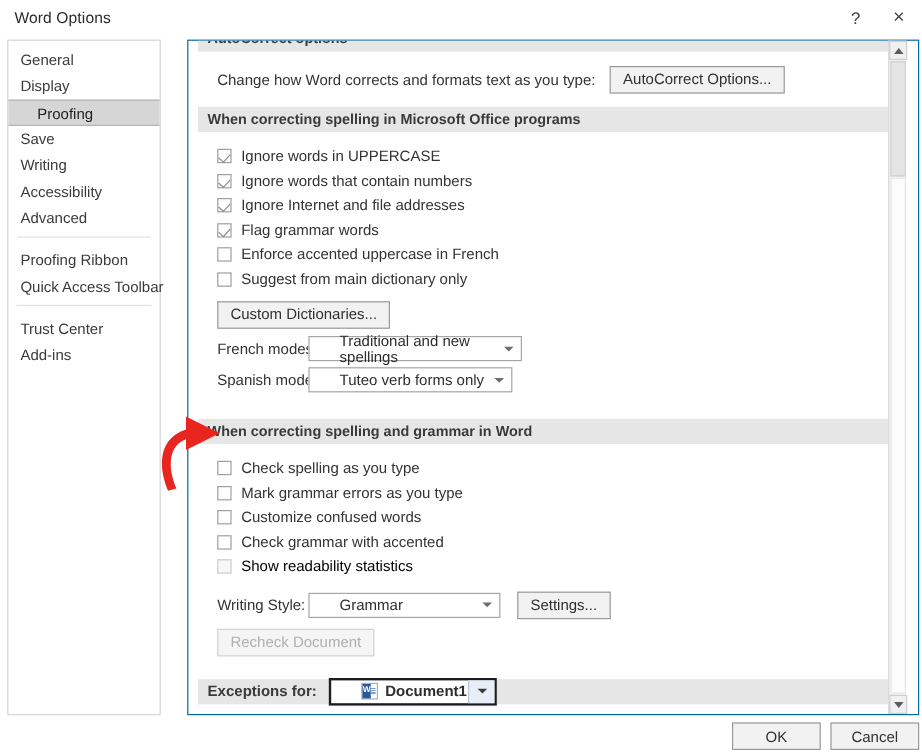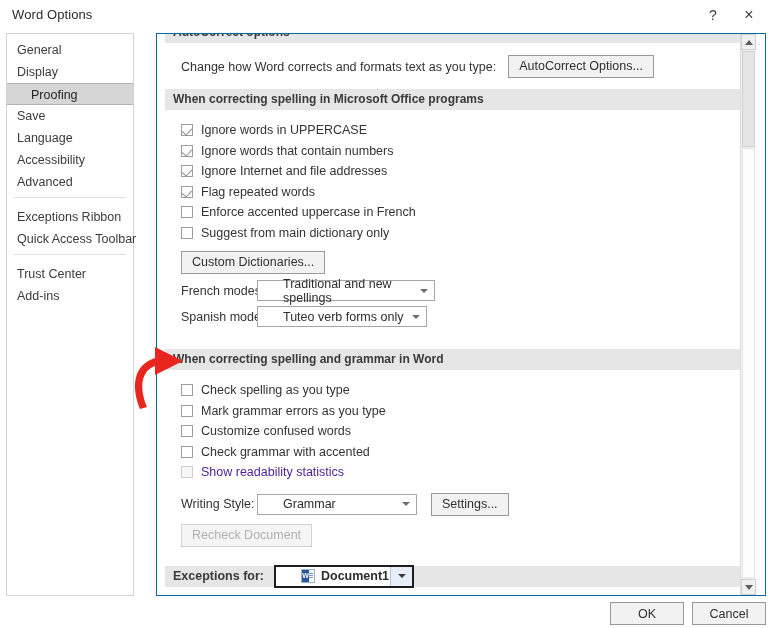--- a/index.html
+++ b/index.html
@@ -118,21 +118,21 @@
   .cb.checked::after {
     content: "";
     position: absolute; left: 2px; top: 1px;
     width: 5px; height: 8px;
     border: solid #8a9099;
     border-width: 0 1.6px 1.6px 0;
     transform: rotate(42deg);
   }
   .cb.dis { border-color: #cdcdcd; background: #f7f7f7; }
   .cb-label { font-size: 12.5px; color: #333; white-space: nowrap; }
-  .cb-label.dis { color: #4c1d95; }
+  .cb-label.dis { color: #000000; }
 
   .dd {
     background: #ffffff;
     border: 1px solid #a6a6a6;
     height: 21px;
     display: flex; align-items: center;
     font-size: 12.5px; color: #2d2d2d;
     padding-left: 25px; cursor: default;
     position: relative;
   }
@@ -253,27 +253,27 @@
     <div class="title-text">Word Options</div>
     <div class="win-btn help">?</div>
     <div class="win-btn close">×</div>
   </div>
 
   <div class="nav">
     <div class="nav-item">General</div>
     <div class="nav-item">Display</div>
     <div class="nav-item selected">Proofing</div>
     <div class="nav-item">Save</div>
-    <div class="nav-item">Language</div>
+    <div class="nav-item">Writing</div>
     <div class="nav-item">Accessibility</div>
     <div class="nav-item">Advanced</div>
     <div class="nav-sep">
         <div></div>
       </div>
-    <div class="nav-item">Exceptions Ribbon</div>
+    <div class="nav-item">Proofing Ribbon</div>
     <div class="nav-item">Quick Access Toolbar</div>
     <div class="nav-sep">
         <div></div>
       </div>
     <div class="nav-item">Trust Center</div>
     <div class="nav-item">Add-ins</div>
   </div>
 
   <div class="pane">
     <div class="content">
@@ -294,21 +294,21 @@
       <div class="cb-row">
         <span class="cb checked"></span>
         <span class="cb-label">Ignore words that contain numbers</span>
       </div>
       <div class="cb-row">
         <span class="cb checked"></span>
         <span class="cb-label">Ignore Internet and file addresses</span>
       </div>
       <div class="cb-row">
         <span class="cb checked"></span>
-        <span class="cb-label">Flag repeated words</span>
+        <span class="cb-label">Flag grammar words</span>
       </div>
       <div class="cb-row">
         <span class="cb"></span>
         <span class="cb-label">Enforce accented uppercase in French</span>
       </div>
       <div class="cb-row">
         <span class="cb"></span>
         <span class="cb-label">Suggest from main dictionary only</span>
       </div>
 

